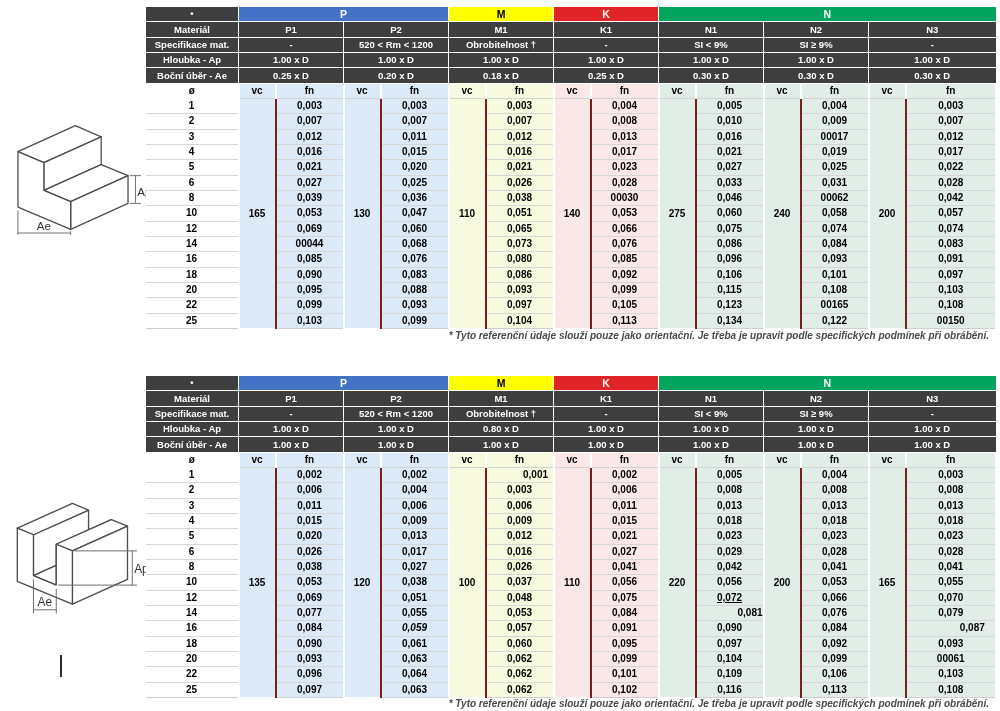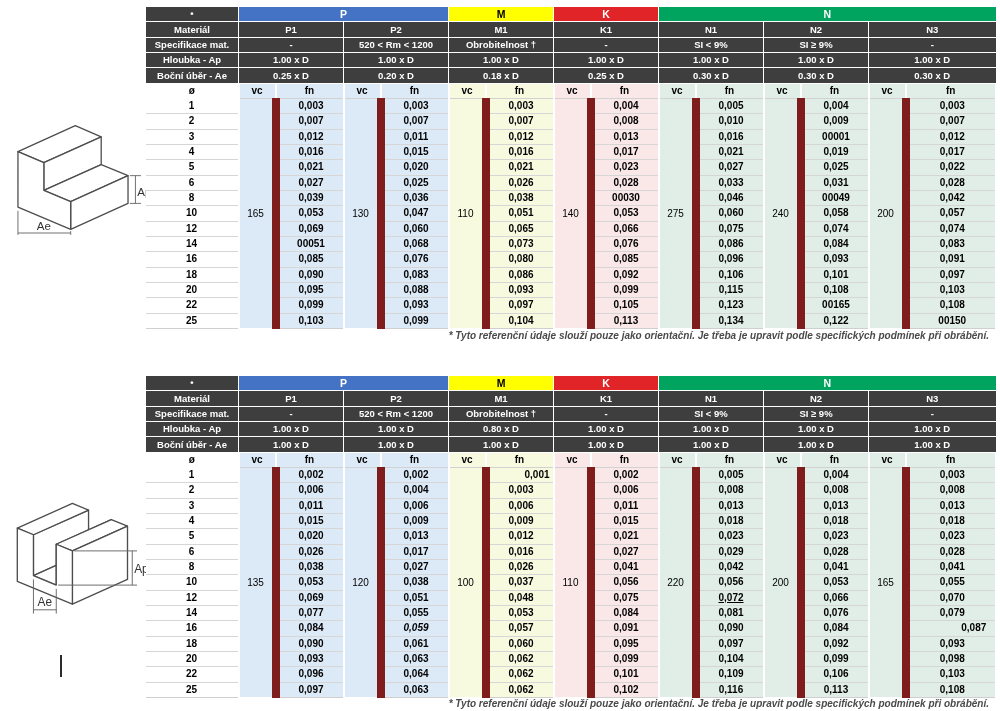--- a/index.html
+++ b/index.html
@@ -31,22 +31,22 @@
   th.vcfn{
     font-weight:700;color:#000;
     border-left:2px solid #ffffff;border-right:2px solid #ffffff;
     border-top:1.5px solid #ffffff;border-bottom:1px solid #d2d2d2;
   }
   td.dia{
     background:#ffffff;font-weight:700;color:#000;
     border-top:1px solid #d6d6d6;
   }
   td.vc{
-    font-weight:400;color:#000;
-    border-left:2px solid #ffffff;border-right:8px solid #7f1d1d;margin-top:8px;
+    font-weight:700;color:#000;
+    border-left:2px solid #ffffff;border-right:2px solid #7f1d1d;margin-top:8px;
   }
   td.fn{
     font-weight:700;color:#000;
     border-top:1px solid #d6d6d6;
     border-left:2px solid #ffffff;border-right:2px solid #ffffff;
   }
   tr:last-child td{border-bottom:1px solid #cfcfcf;}
   .footnote{
     position:absolute;left:145px;width:844px;padding-right:8px;
     text-align:right;font-size:10px;font-style:italic;font-weight:700;
@@ -223,21 +223,21 @@
         <td class="fn" style="background: rgb(225, 238, 231);">0,009</td>
         <td class="fn" style="background: rgb(225, 238, 231);">0,007</td>
       </tr>
       <tr>
         <td class="dia">3</td>
         <td class="fn" style="background: rgb(220, 233, 246);">0,012</td>
         <td class="fn" style="background: rgb(220, 233, 246);">0,011</td>
         <td class="fn" style="background: rgb(248, 250, 224);">0,012</td>
         <td class="fn" style="background: rgb(250, 232, 232);">0,013</td>
         <td class="fn" style="background: rgb(225, 238, 231);">0,016</td>
-        <td class="fn" style="background: rgb(225, 238, 231);">00001</td>
+        <td class="fn" style="background: rgb(225, 238, 231);">00017</td>
         <td class="fn" style="background: rgb(225, 238, 231);">0,012</td>
       </tr>
       <tr>
         <td class="dia">4</td>
         <td class="fn" style="background: rgb(220, 233, 246);">0,016</td>
         <td class="fn" style="background: rgb(220, 233, 246);">0,015</td>
         <td class="fn" style="background: rgb(248, 250, 224);">0,016</td>
         <td class="fn" style="background: rgb(250, 232, 232);">0,017</td>
         <td class="fn" style="background: rgb(225, 238, 231);">0,021</td>
         <td class="fn" style="background: rgb(225, 238, 231);">0,019</td>
@@ -263,21 +263,21 @@
         <td class="fn" style="background: rgb(225, 238, 231);">0,031</td>
         <td class="fn" style="background: rgb(225, 238, 231);">0,028</td>
       </tr>
       <tr>
         <td class="dia">8</td>
         <td class="fn" style="background: rgb(220, 233, 246);">0,039</td>
         <td class="fn" style="background: rgb(220, 233, 246);">0,036</td>
         <td class="fn" style="background: rgb(248, 250, 224);">0,038</td>
         <td class="fn" style="background: rgb(250, 232, 232);">00030</td>
         <td class="fn" style="background: rgb(225, 238, 231);">0,046</td>
-        <td class="fn" style="background: rgb(225, 238, 231);">00049</td>
+        <td class="fn" style="background: rgb(225, 238, 231);">00062</td>
         <td class="fn" style="background: rgb(225, 238, 231);">0,042</td>
       </tr>
       <tr>
         <td class="dia">10</td>
         <td class="fn" style="background: rgb(220, 233, 246);">0,053</td>
         <td class="fn" style="background: rgb(220, 233, 246);">0,047</td>
         <td class="fn" style="background: rgb(248, 250, 224);">0,051</td>
         <td class="fn" style="background: rgb(250, 232, 232);">0,053</td>
         <td class="fn" style="background: rgb(225, 238, 231);">0,060</td>
         <td class="fn" style="background: rgb(225, 238, 231);">0,058</td>
@@ -288,21 +288,21 @@
         <td class="fn" style="background: rgb(220, 233, 246);">0,069</td>
         <td class="fn" style="background: rgb(220, 233, 246);">0,060</td>
         <td class="fn" style="background: rgb(248, 250, 224);">0,065</td>
         <td class="fn" style="background: rgb(250, 232, 232);">0,066</td>
         <td class="fn" style="background: rgb(225, 238, 231);">0,075</td>
         <td class="fn" style="background: rgb(225, 238, 231);">0,074</td>
         <td class="fn" style="background: rgb(225, 238, 231);">0,074</td>
       </tr>
       <tr>
         <td class="dia">14</td>
-        <td class="fn" style="background: rgb(220, 233, 246);">00051</td>
+        <td class="fn" style="background: rgb(220, 233, 246);">00044</td>
         <td class="fn" style="background: rgb(220, 233, 246);">0,068</td>
         <td class="fn" style="background: rgb(248, 250, 224);">0,073</td>
         <td class="fn" style="background: rgb(250, 232, 232);">0,076</td>
         <td class="fn" style="background: rgb(225, 238, 231);">0,086</td>
         <td class="fn" style="background: rgb(225, 238, 231);">0,084</td>
         <td class="fn" style="background: rgb(225, 238, 231);">0,083</td>
       </tr>
       <tr>
         <td class="dia">16</td>
         <td class="fn" style="background: rgb(220, 233, 246);">0,085</td>
@@ -536,21 +536,21 @@
         <td class="fn" style="background: rgb(225, 238, 231); text-decoration: underline;">0,072</td>
         <td class="fn" style="background: rgb(225, 238, 231);">0,066</td>
         <td class="fn" style="background: rgb(225, 238, 231);">0,070</td>
       </tr>
       <tr>
         <td class="dia">14</td>
         <td class="fn" style="background: rgb(220, 233, 246);">0,077</td>
         <td class="fn" style="background: rgb(220, 233, 246);">0,055</td>
         <td class="fn" style="background: rgb(248, 250, 224);">0,053</td>
         <td class="fn" style="background: rgb(250, 232, 232);">0,084</td>
-        <td class="fn" style="background: rgb(225, 238, 231);">0,081</td>
+        <td class="fn" style="background: rgb(225, 238, 231); text-align: right;">0,081</td>
         <td class="fn" style="background: rgb(225, 238, 231);">0,076</td>
         <td class="fn" style="background: rgb(225, 238, 231);">0,079</td>
       </tr>
       <tr>
         <td class="dia">16</td>
         <td class="fn" style="background: rgb(220, 233, 246);">0,084</td>
         <td class="fn" style="background: rgb(220, 233, 246); font-style: italic;">0,059</td>
         <td class="fn" style="background: rgb(248, 250, 224);">0,057</td>
         <td class="fn" style="background: rgb(250, 232, 232);">0,091</td>
         <td class="fn" style="background: rgb(225, 238, 231);">0,090</td>
@@ -568,21 +568,21 @@
         <td class="fn" style="background: rgb(225, 238, 231);">0,093</td>
       </tr>
       <tr>
         <td class="dia">20</td>
         <td class="fn" style="background: rgb(220, 233, 246);">0,093</td>
         <td class="fn" style="background: rgb(220, 233, 246);">0,063</td>
         <td class="fn" style="background: rgb(248, 250, 224);">0,062</td>
         <td class="fn" style="background: rgb(250, 232, 232);">0,099</td>
         <td class="fn" style="background: rgb(225, 238, 231);">0,104</td>
         <td class="fn" style="background: rgb(225, 238, 231);">0,099</td>
-        <td class="fn" style="background: rgb(225, 238, 231);">0,098</td>
+        <td class="fn" style="background: rgb(225, 238, 231);">00061</td>
       </tr>
       <tr>
         <td class="dia">22</td>
         <td class="fn" style="background: rgb(220, 233, 246);">0,096</td>
         <td class="fn" style="background: rgb(220, 233, 246);">0,064</td>
         <td class="fn" style="background: rgb(248, 250, 224);">0,062</td>
         <td class="fn" style="background: rgb(250, 232, 232);">0,101</td>
         <td class="fn" style="background: rgb(225, 238, 231);">0,109</td>
         <td class="fn" style="background: rgb(225, 238, 231);">0,106</td>
         <td class="fn" style="background: rgb(225, 238, 231);">0,103</td>

